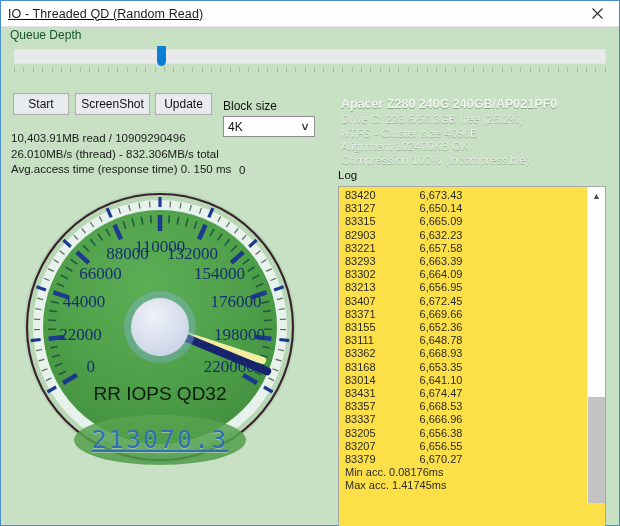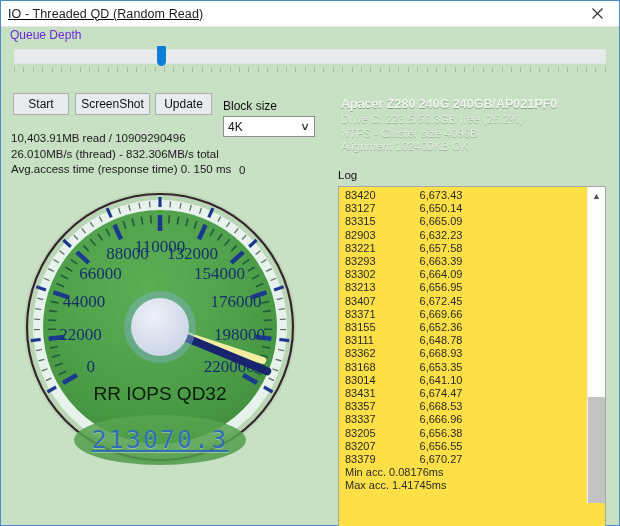--- a/index.html
+++ b/index.html
@@ -22,21 +22,21 @@
     font-size:12.5px;color:#1c1c1c;padding-left:7px;letter-spacing:0.1px;
     white-space:nowrap;
   }
   .closebtn{
     position:absolute;right:0;top:0;width:44px;height:24px;
     display:flex;align-items:center;justify-content:center;
     font-size:15px;color:#2b2b2b;line-height:1;cursor:default;
   }
   
   .qd-label{
-    position:absolute;left:9px;top:27px;font-size:12px;color:#6d28d9;
+    position:absolute;left:9px;top:27px;font-size:12px;color:#14532d;
   }
   .slider-wrap{
     position:absolute;left:13px;top:45px;width:592px;height:22px;
   }
   .slider-track{
     position:absolute;left:0;top:3px;width:592px;height:15px;
     background:#e9eaeb;border:1px solid #e2e3e4;box-sizing:border-box;
   }
   .slider-thumb{
     position:absolute;top:0px;width:9px;height:20px;background:#0a7fd4;
@@ -225,20 +225,21 @@
     <div>26.010MB/s (thread) - 832.306MB/s total</div>
     <div>Avg.access time (response time) 0. 150 ms</div>
     <div class="zero">0</div>
   </div>
 
   <div class="drive-title">Apacer Z280 240G 240GB/AP021PF0</div>
   <div class="drive-lines">
     <div>Drive C: 223.5/56.3GB free (25.2%)</div>
     <div>NTFS - Cluster size 4096B</div>
     <div>Alignment 102400KB OK</div>
+    <div>Compression 100% (Incompressible)</div>
   </div>
 
   <div class="log-label">Log</div>
   <div class="logbox">
     <div class="loglist" id="loglist">
         <div class="logrow">
           <span class="c1">83420</span>
           <span class="c2">6,673.43</span>
         </div>
         <div class="logrow">

